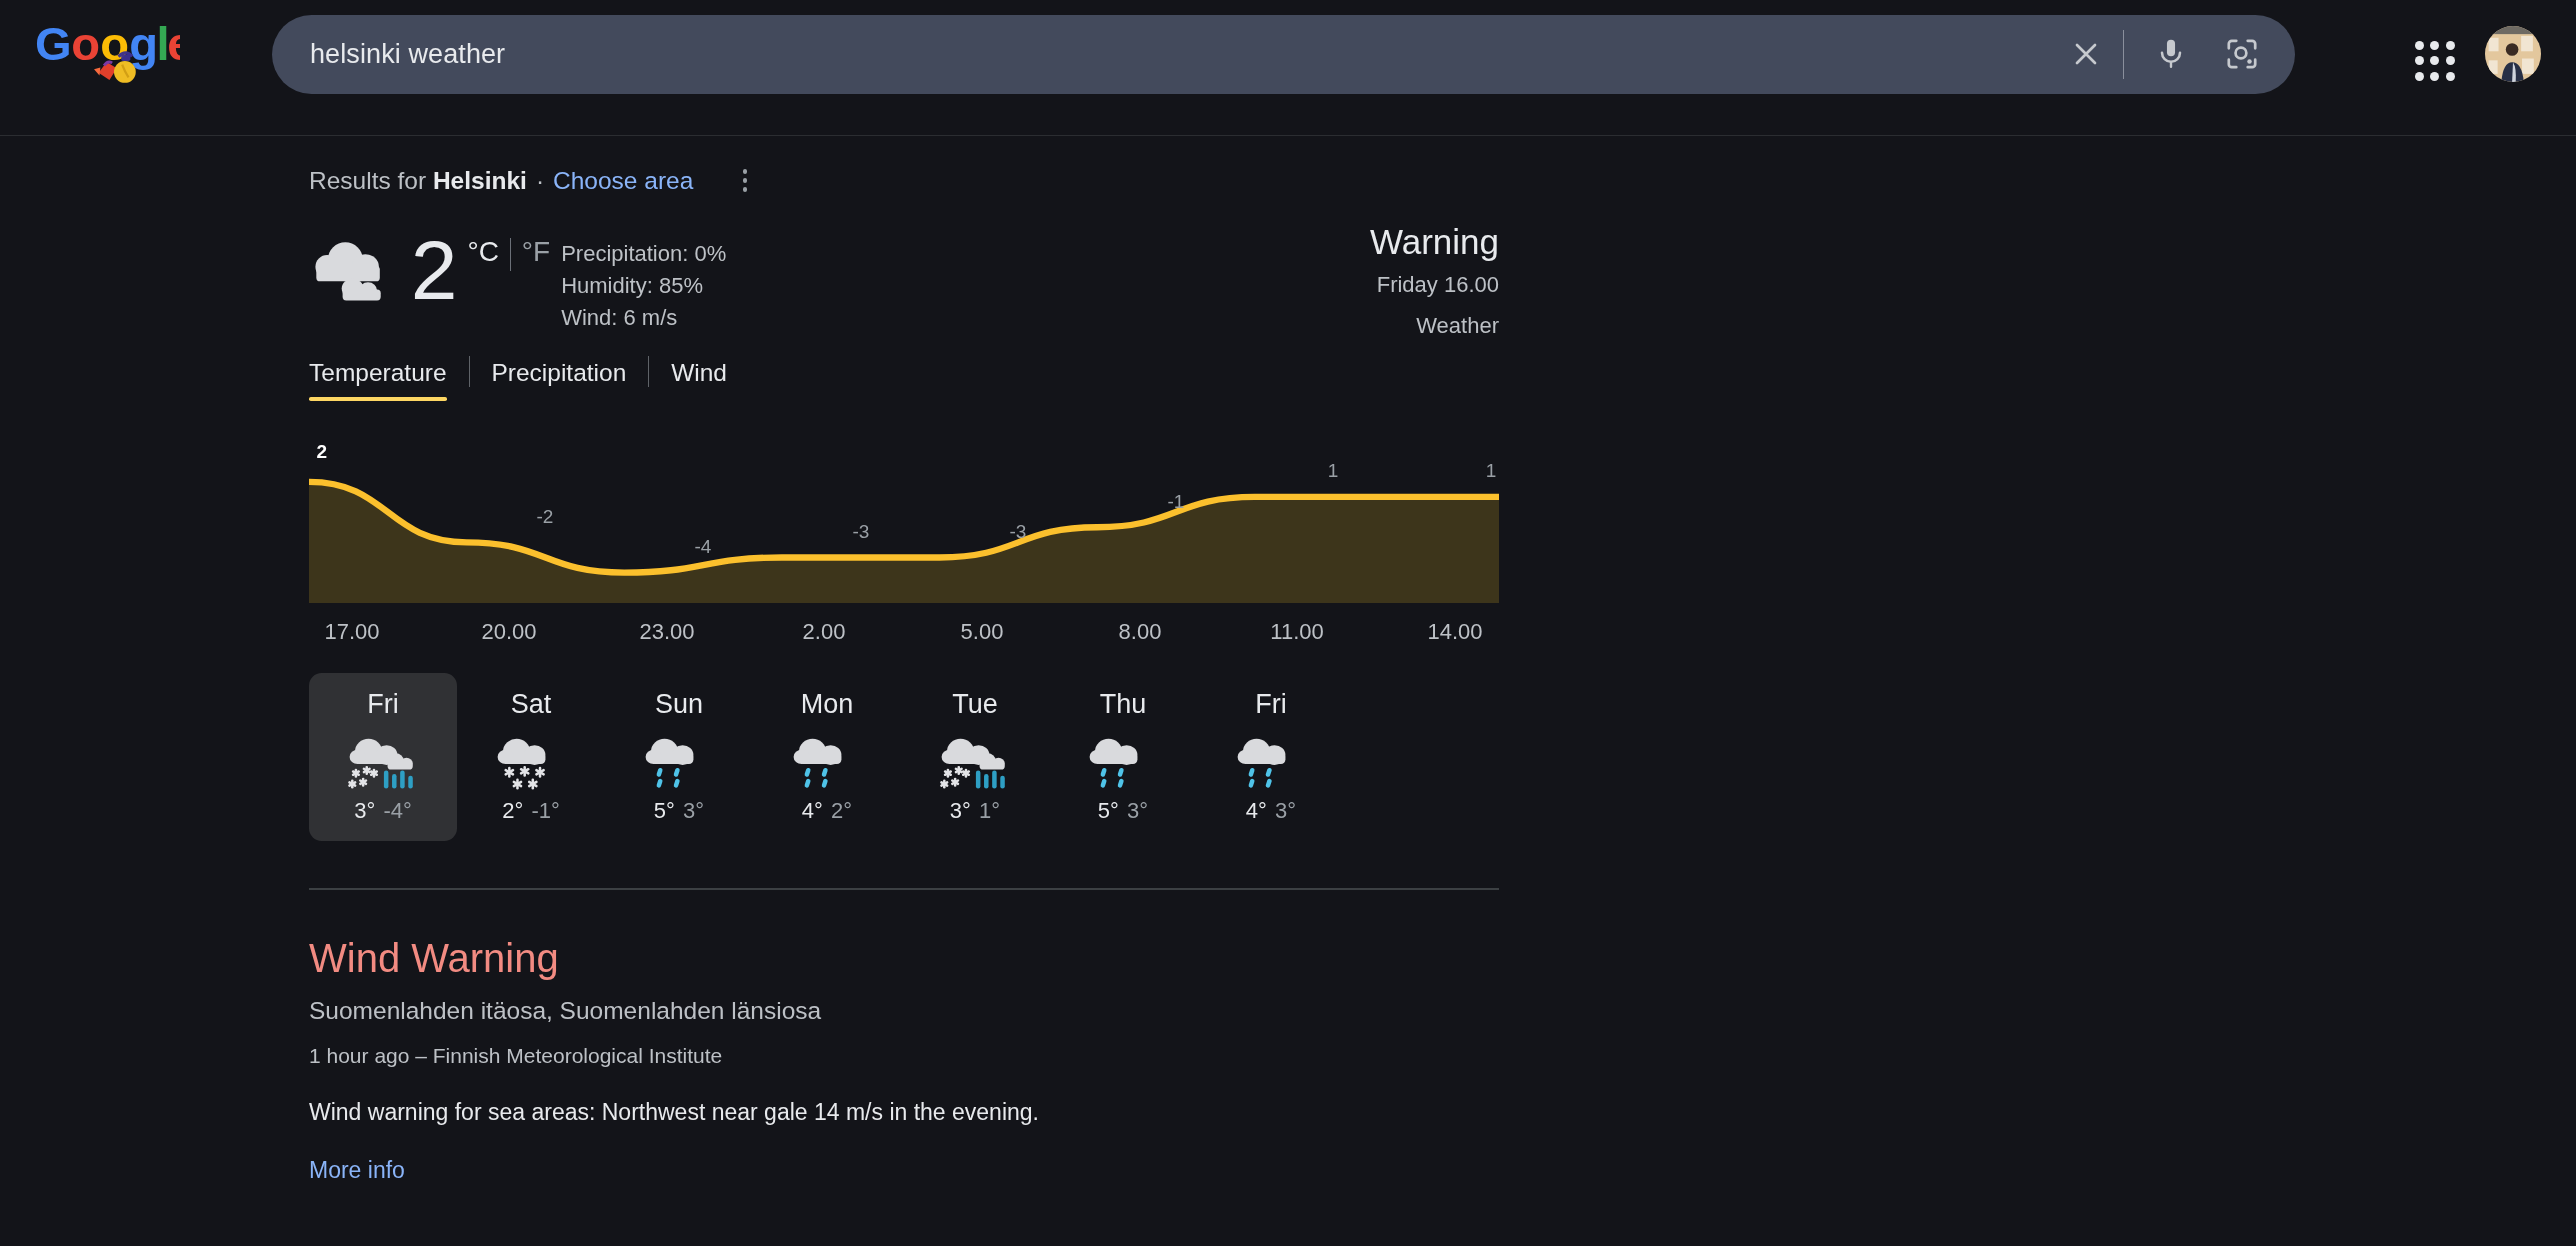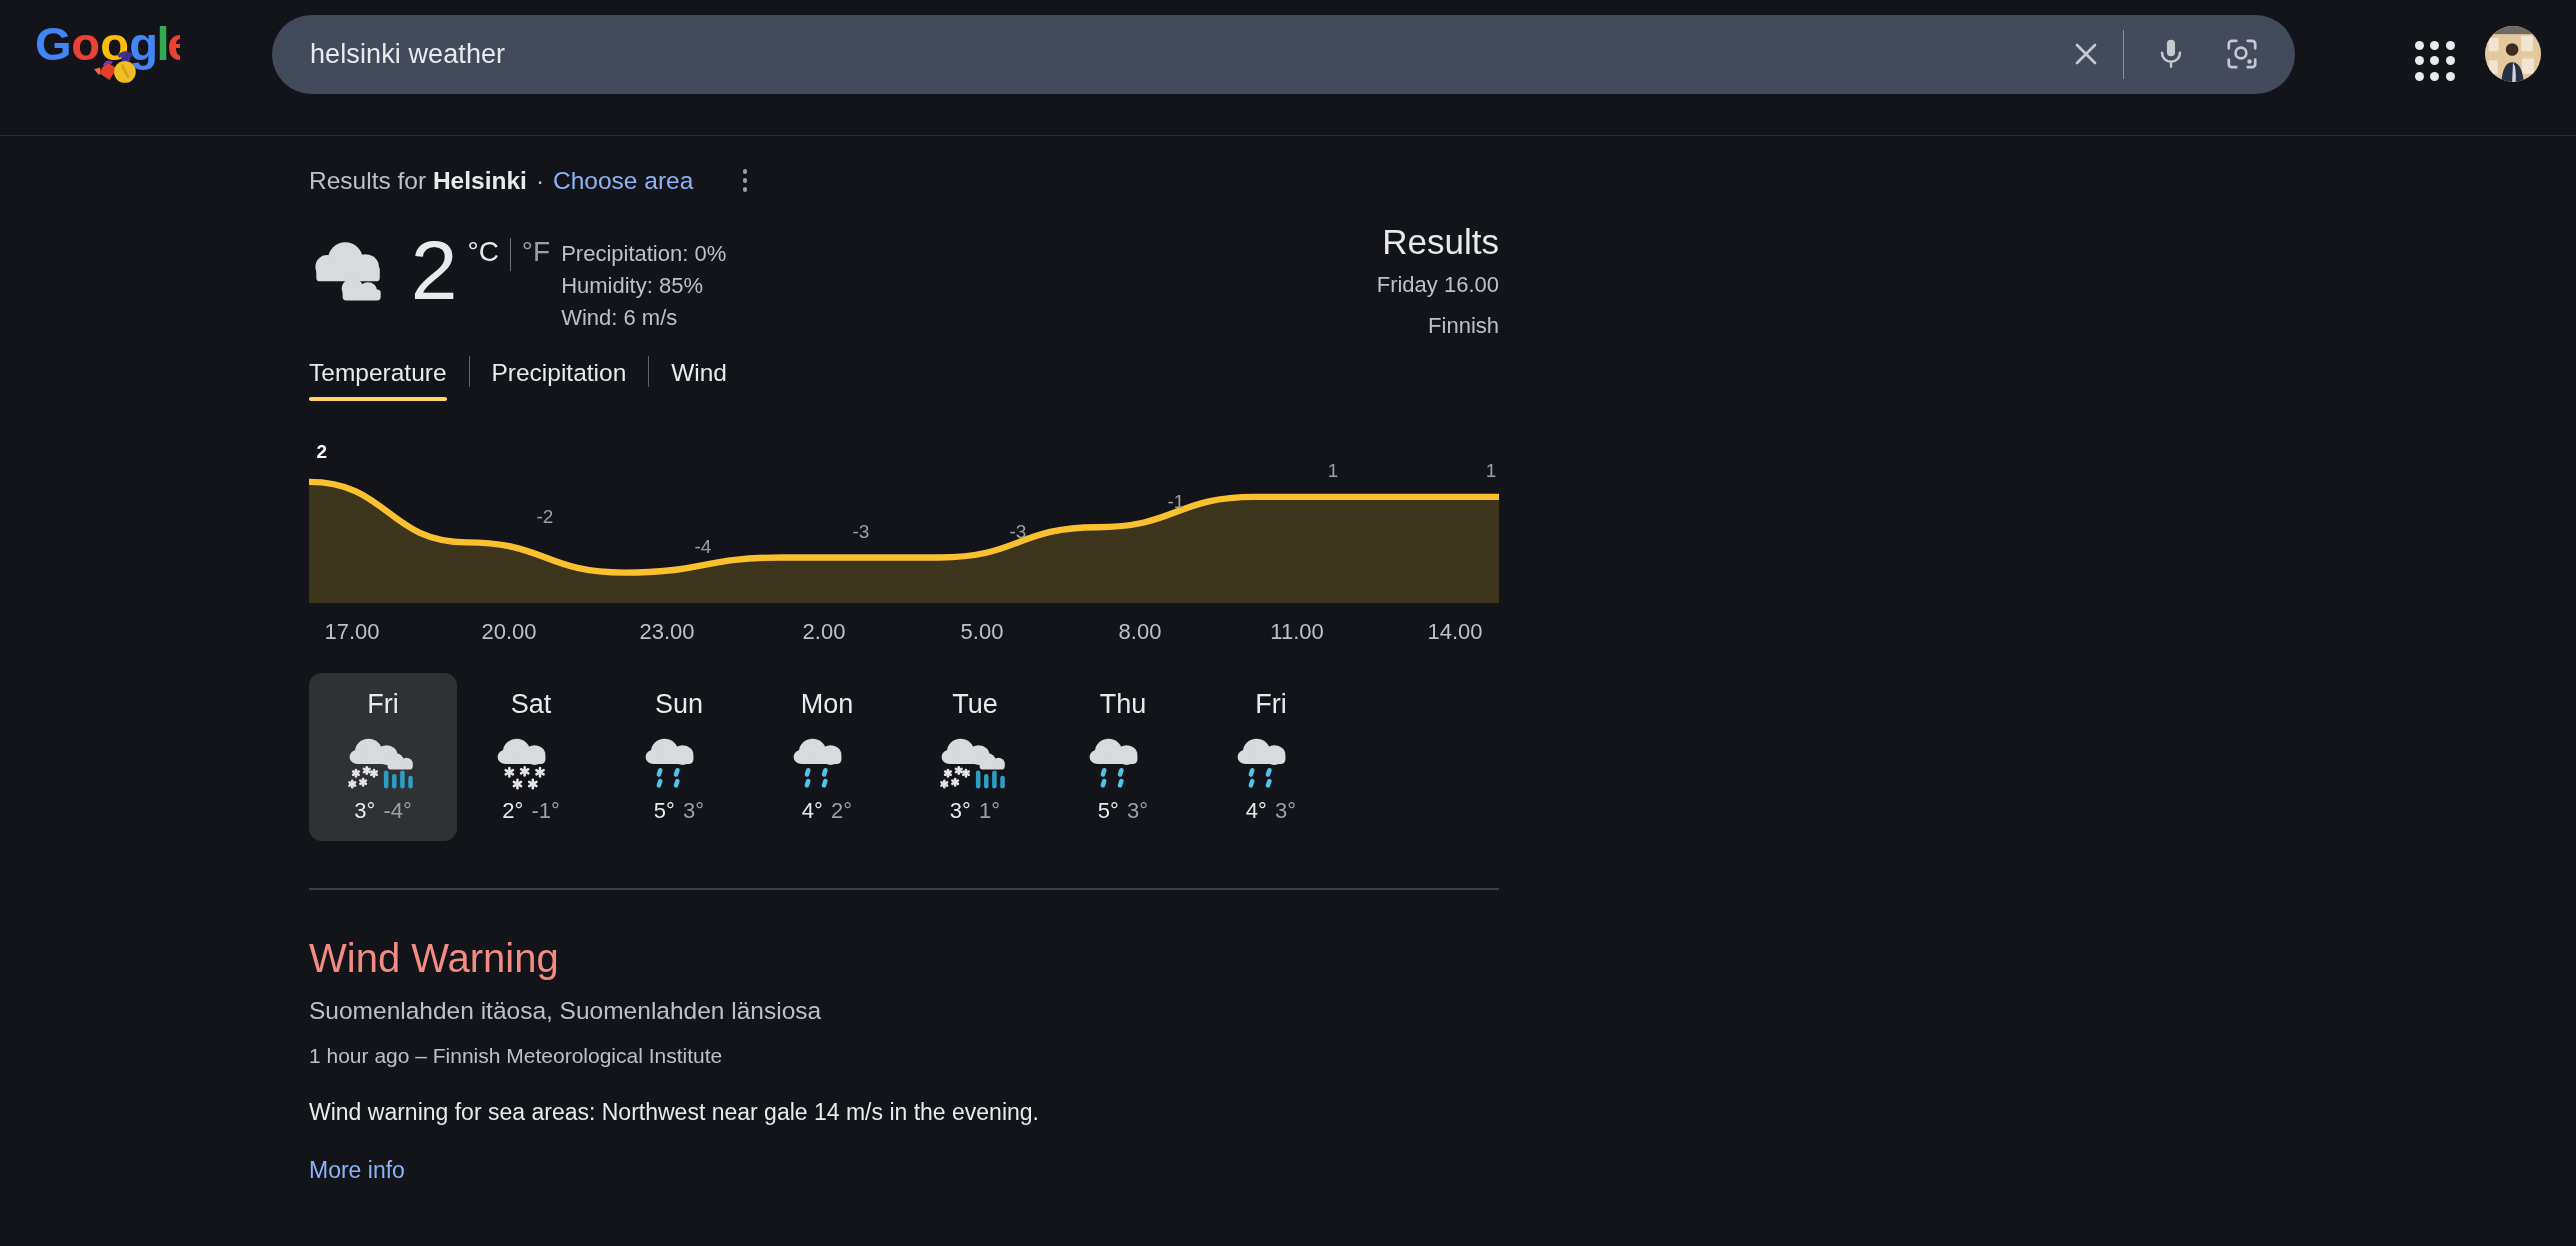--- a/index.html
+++ b/index.html
@@ -348,23 +348,23 @@
       </span>
 
       <span class="cond-meta">
         <div>Precipitation: 0%</div>
         <div>Humidity: 85%</div>
         <div>Wind: 6 m/s</div>
       </span>
     </div>
 
     <div class="cur-right">
-      <div class="wx-title">Results</div>
+      <div class="wx-title">Warning</div>
       <div class="wx-sub">Friday 16.00</div>
-      <div class="wx-sub">Finnish</div>
+      <div class="wx-sub">Weather</div>
     </div>
   </div>
 
   <div class="tabs">
     <span class="tab active">Temperature</span>
     <span class="tab-div"></span>
     <span class="tab">Precipitation</span>
     <span class="tab-div"></span>
     <span class="tab">Wind</span>
   </div>

